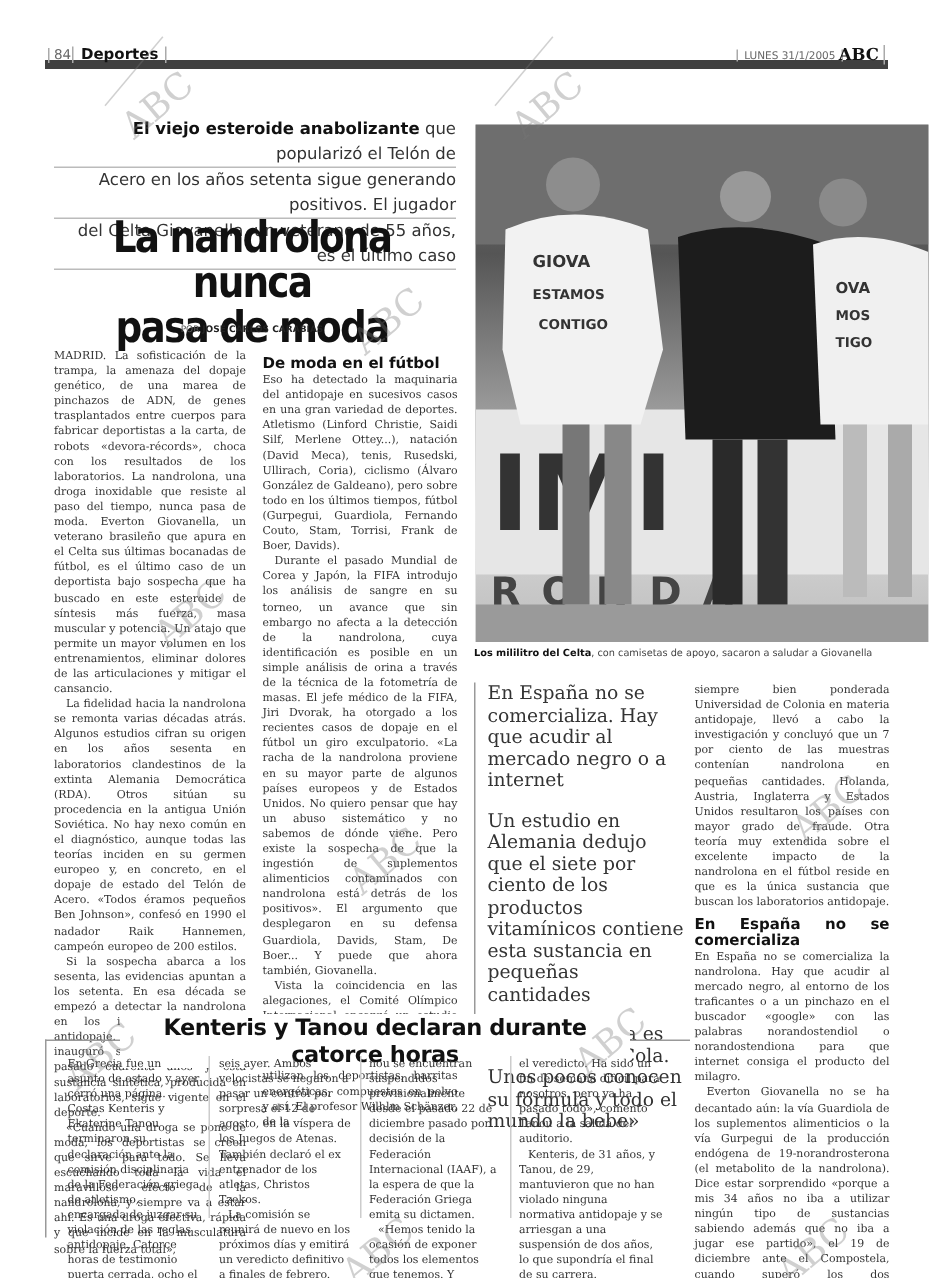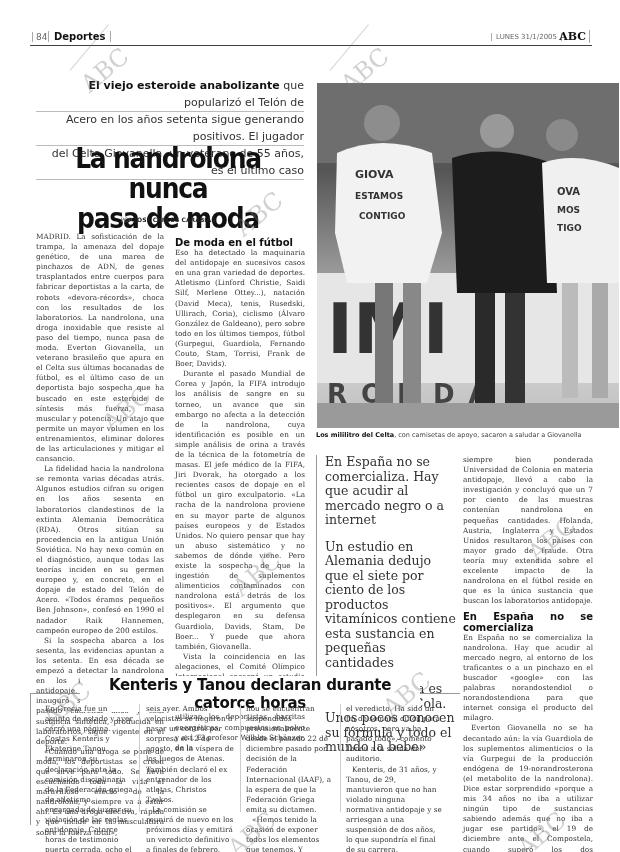--- a/index.html
+++ b/index.html
@@ -1,19 +1,19 @@
 <!DOCTYPE html>
 <html><head>
 <meta charset="utf-8">
 <style>
   * { box-sizing: border-box; margin: 0; padding: 0; }
   html, body { width: 620px; height: 852px; background: #fff; overflow: hidden; }
   body { position: relative; font-family: "DejaVu Serif", serif; color: #222; }
 
-  .header { position: absolute; left: 30px; top: 30px; width: 562px; height: 16px; border-bottom: 1px solid #404040; font-family: "DejaVu Sans", sans-serif; }
+  .header { position: absolute; left: 30px; top: 30px; width: 562px; height: 16px; border-bottom: 6px solid #404040; font-family: "DejaVu Sans", sans-serif; }
   .hdr-page { position: absolute; left: 2px; top: 2px; font-size: 9px; color: #666; border-left: 1px solid #aaa; padding-left: 3px; }
   .hdr-section { position: absolute; left: 18px; top: 1px; font-size: 10px; font-weight: bold; color: #111; border-left: 1px solid #aaa; padding: 0 4px 0 5px; border-right: 1px solid #aaa; }
   .hdr-date { position: absolute; right: 30px; top: 3px; font-size: 7px; color: #666; border-left: 1px solid #aaa; padding: 0 4px; border-right: 1px solid #aaa; }
   .hdr-logo { position: absolute; right: 2px; top: 0px; font-size: 11px; font-weight: bold; font-family: "DejaVu Serif", serif; color: #111; border-right: 1px solid #aaa; padding-right: 3px; }
 
   .kicker { position: absolute; left: 36px; top: 78px; width: 268px; font-family: "DejaVu Sans", sans-serif; font-size: 11px; line-height: 16.5px; text-align: right; color: #333; }
   .kicker b { font-weight: bold; color: #111; }
   .kicker .rule { border-bottom: 1px solid #bbb; }
 
   .headline { position: absolute; left: 30px; top: 143px; width: 276px; text-align: center; font-family: "DejaVu Sans", sans-serif; font-weight: bold; font-size: 29px; line-height: 30px; letter-spacing: -1.4px; color: #111; transform: scaleX(0.86); transform-origin: center top; }

